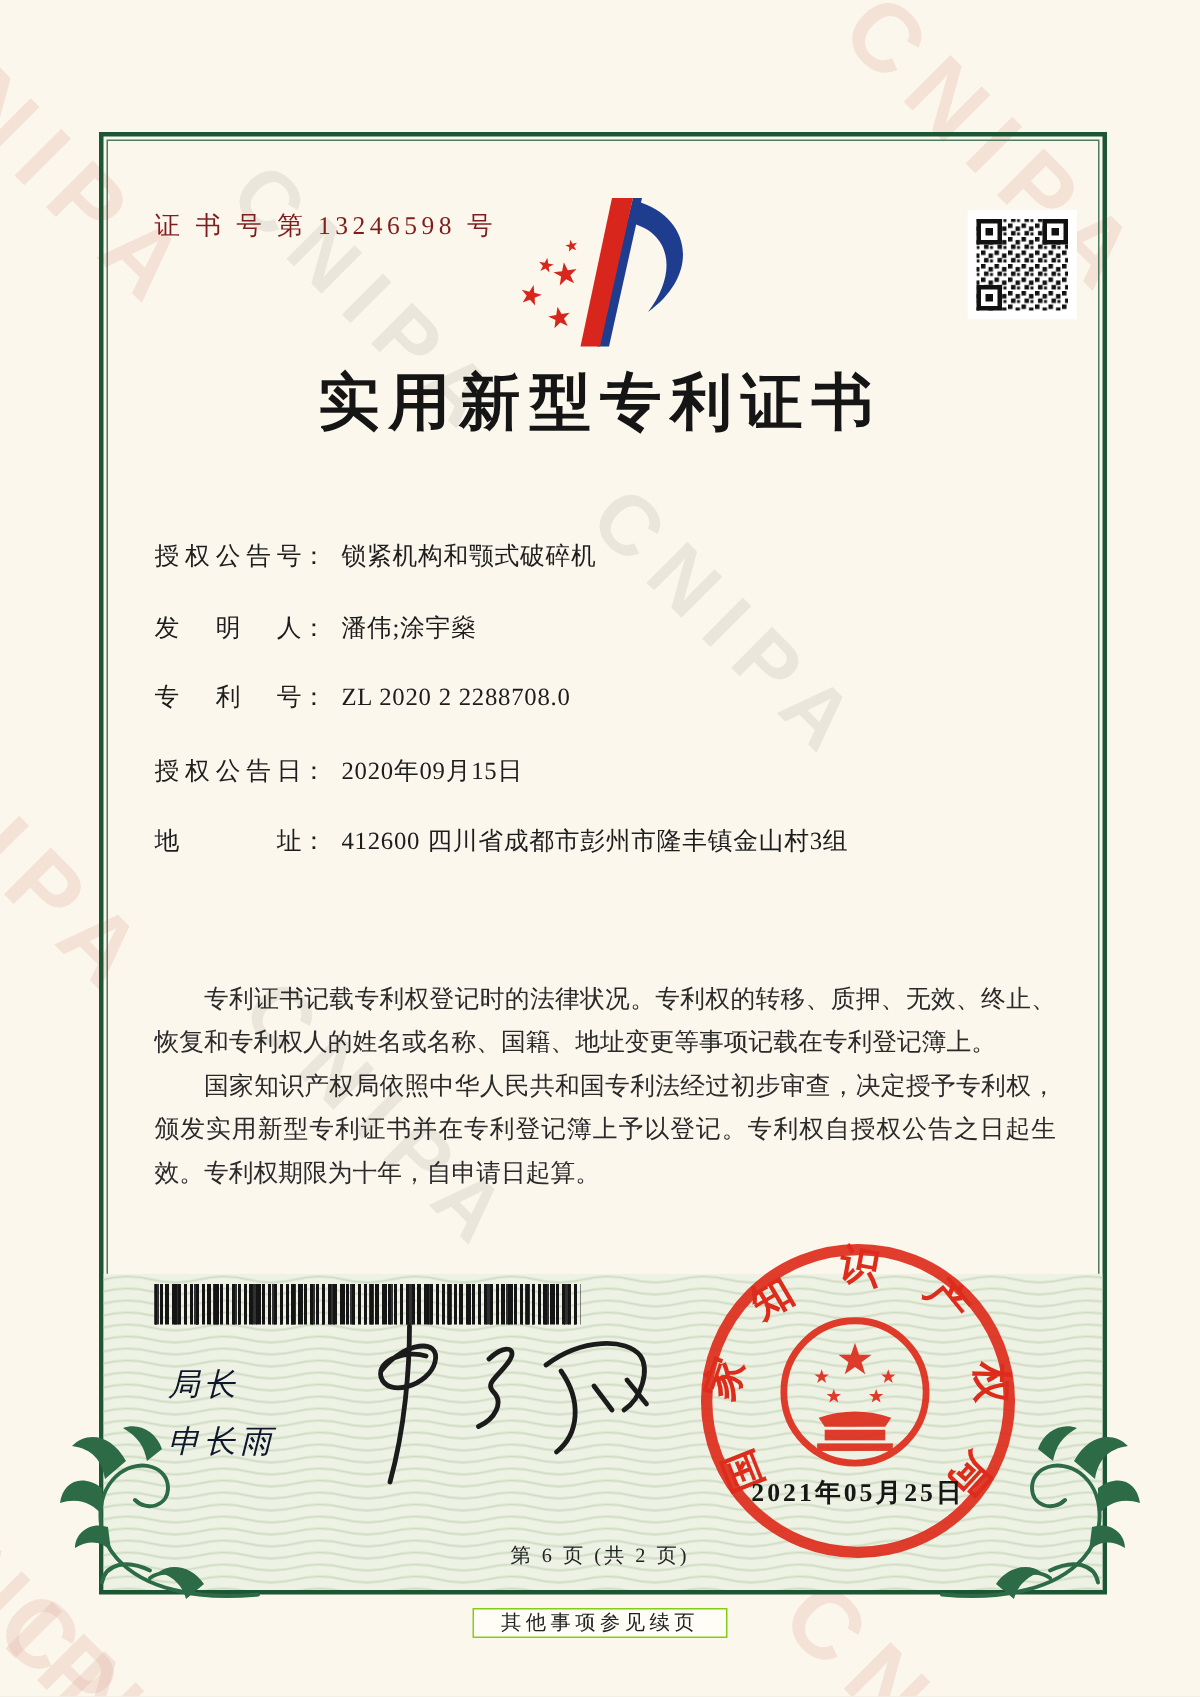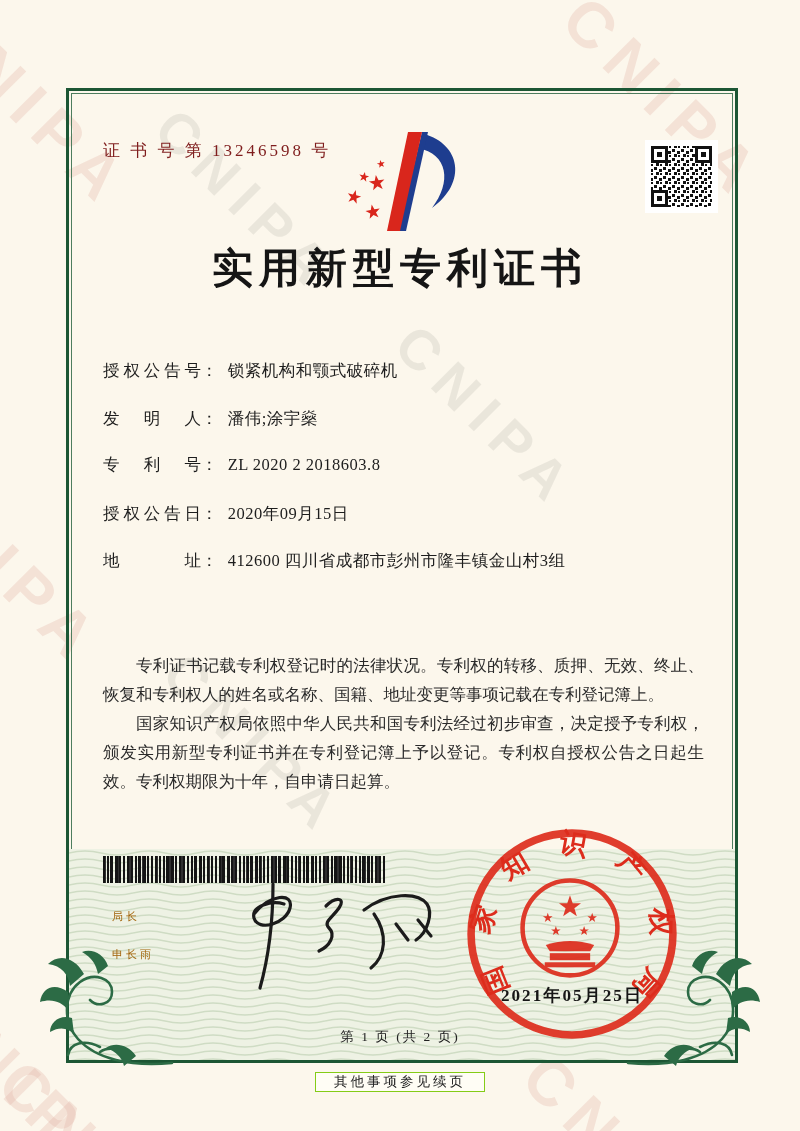--- a/index.html
+++ b/index.html
@@ -42,22 +42,22 @@
   .body-text p{margin:0;text-indent:2em;}
 
   
   .barcode{position:absolute;left:103px;top:856px;width:284px;height:27px;z-index:2;
     background:
       repeating-linear-gradient(90deg,#141414 0 2px,rgba(0,0,0,0) 2px 4px),
       repeating-linear-gradient(90deg,#141414 0 1px,rgba(0,0,0,0) 1px 7px),
       repeating-linear-gradient(90deg,#303030 0 3px,rgba(0,0,0,0) 3px 13px);}
 
   
-  .signer{position:absolute;left:112px;top:909px;z-index:2;color:#a16207;
-          font-family:"Liberation Sans","DejaVu Sans",sans-serif;font-size:11px;letter-spacing:3px;}
+  .signer{position:absolute;left:112px;top:909px;z-index:2;color:#0f172a;
+          font-family:"Liberation Sans","DejaVu Sans",sans-serif;font-size:21px;letter-spacing:3px;font-style:italic;}
   .signer .row{height:24px;margin-bottom:14px;}
   .signature{position:absolute;left:228px;top:878px;z-index:3;}
 
   
   .seal{position:absolute;left:461px;top:823px;z-index:3;}
   .seal-ring-text{font-size:27px;font-weight:700;letter-spacing:29px;fill:#dd2c1c;
                   font-family:"Liberation Serif","DejaVu Serif",serif;}
   .seal-date{font-size:17px;font-weight:700;fill:#161616;letter-spacing:2px;
              font-family:"Liberation Serif","DejaVu Serif",serif;}
 
@@ -177,21 +177,21 @@
     <div class="field-row">
       <span class="f-label">授权公告号</span><span class="f-colon">：</span>
       <span class="f-value">锁紧机构和颚式破碎机</span>
     </div>
     <div class="field-row">
       <span class="f-label">发明人</span><span class="f-colon">：</span>
       <span class="f-value">潘伟;涂宇燊</span>
     </div>
     <div class="field-row">
       <span class="f-label">专利号</span><span class="f-colon">：</span>
-      <span class="f-value">ZL 2020 2 2018603.8</span>
+      <span class="f-value">ZL 2020 2 2288708.0</span>
     </div>
     <div class="field-row">
       <span class="f-label">授权公告日</span><span class="f-colon">：</span>
       <span class="f-value">2020年09月15日</span>
     </div>
     <div class="field-row">
       <span class="f-label">地址</span><span class="f-colon">：</span>
       <span class="f-value">412600 四川省成都市彭州市隆丰镇金山村3组</span>
     </div>
   </div>
@@ -233,18 +233,18 @@
       <use href="#star" transform="translate(130,94) scale(0.5)"></use>
       <use href="#star" transform="translate(94,107) scale(0.5)"></use>
       <use href="#star" transform="translate(122,107) scale(0.5)"></use>
       <path d="M84,121 Q108,113 132,121 L128,127 L88,127 Z"></path>
       <rect x="88" y="129" width="40" height="7"></rect>
       <rect x="83" y="138" width="50" height="5"></rect>
     </g>
     <text class="seal-date" x="110" y="176" text-anchor="middle">2021年05月25日</text>
   </svg>
 
-  <div class="page-num">第 1 页 (共 2 页)</div>
+  <div class="page-num">第 6 页 (共 2 页)</div>
   <div class="continuation">
     <span>其他事项参见续页</span>
   </div>
 
 </div>
 
 </body></html>

